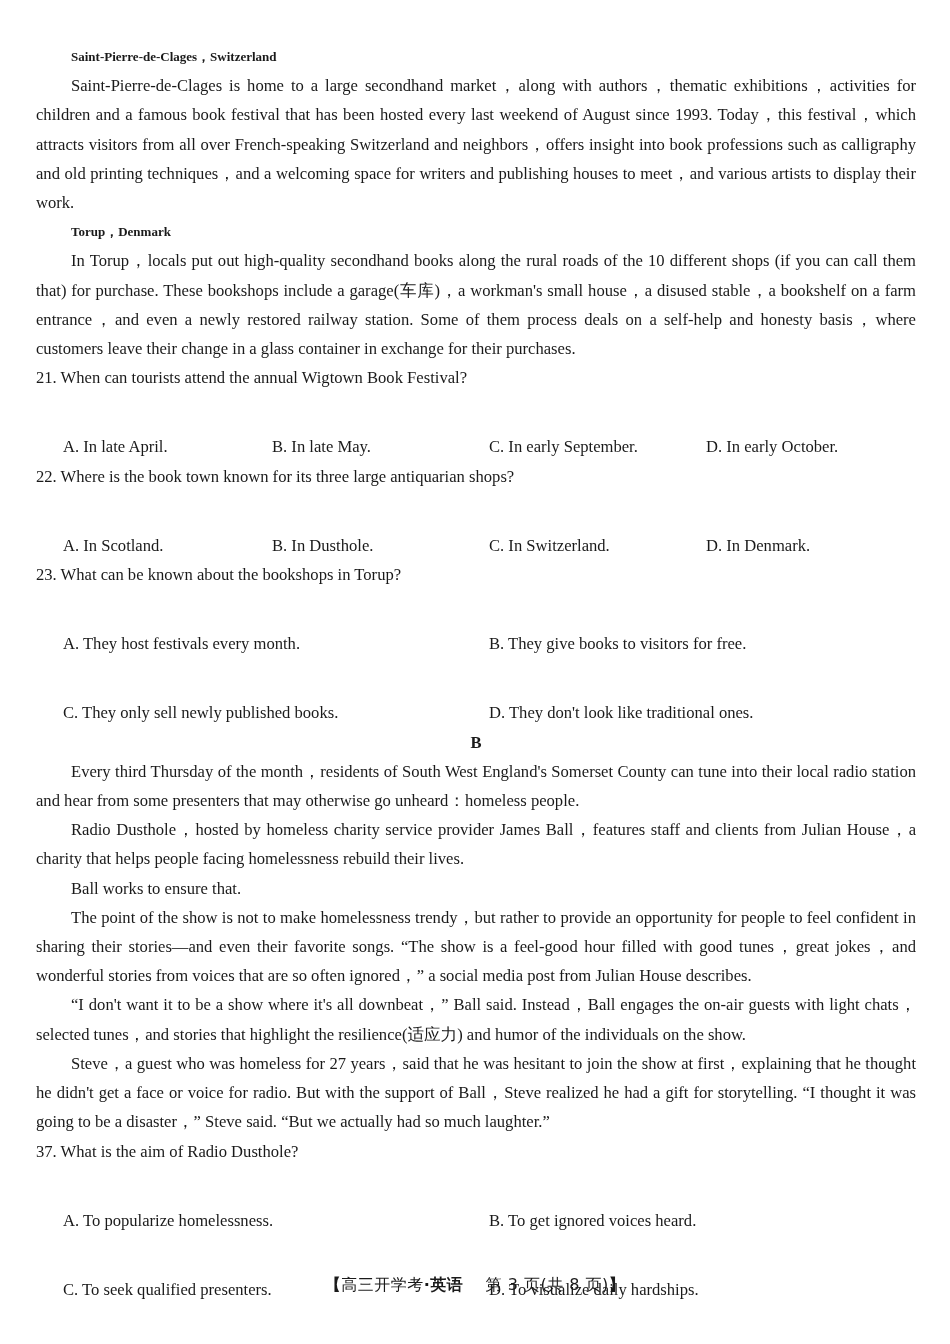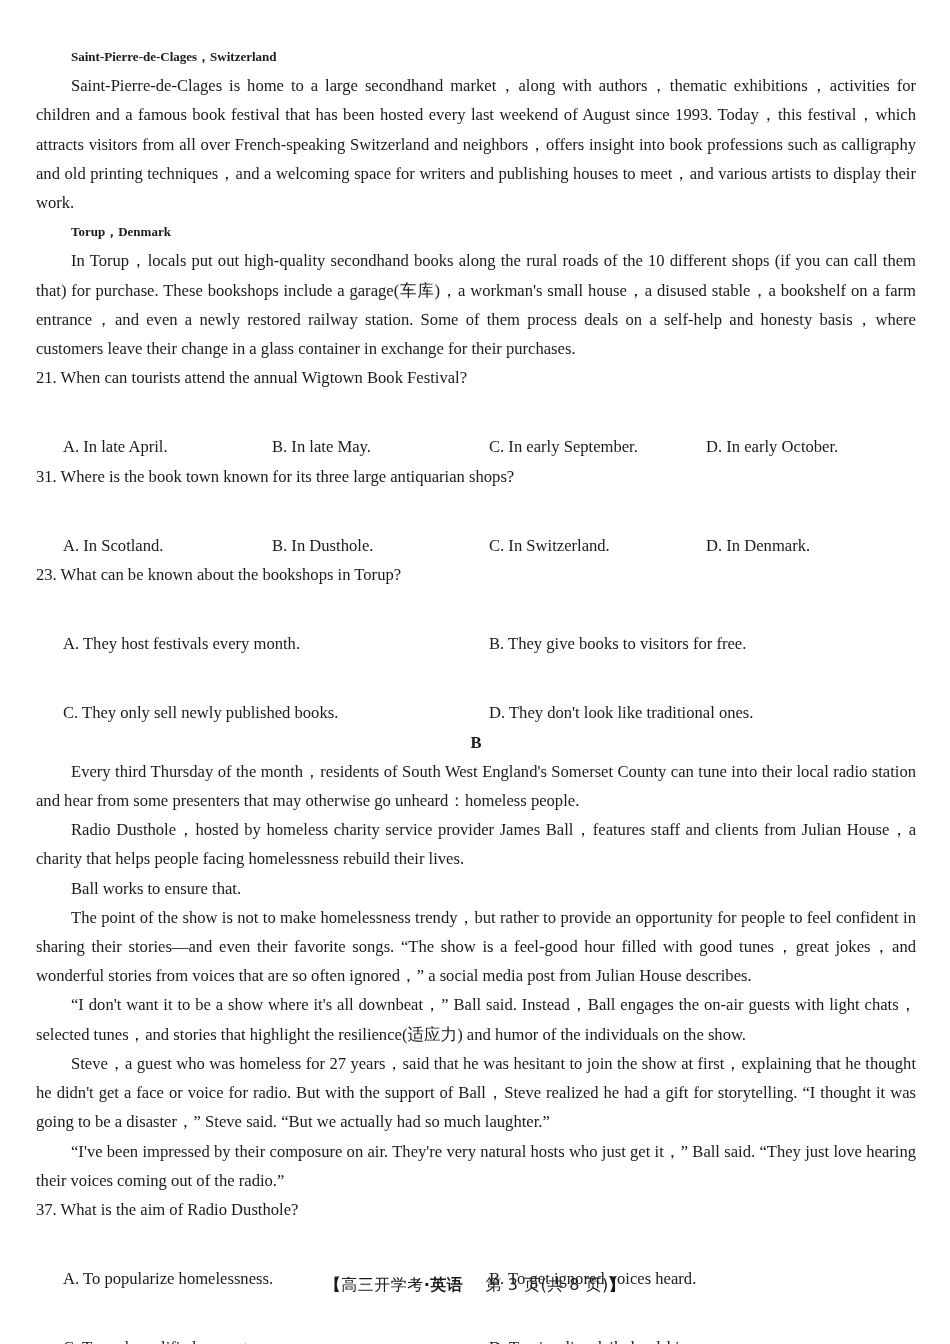--- a/index.html
+++ b/index.html
@@ -99,21 +99,21 @@
     <div class="options-4">
       <span class="option">A. In late April.</span>
       <span class="option">B. In late May.</span>
       <span class="option">C. In early September.</span>
       <span class="option">D. In early October.</span>
     </div>
   </div>
 
   <div>
     <p class="question">
-      <span>31.</span>
+      <span>22.</span>
       <span>Where is the book town known for its three large antiquarian shops?</span>
     </p>
     <div class="options-4">
       <span class="option">A. In Scotland.</span>
       <span class="option">B. In Dusthole.</span>
       <span class="option">C. In Switzerland.</span>
       <span class="option">D. In Denmark.</span>
     </div>
   </div>
 
@@ -131,21 +131,20 @@
   </div>
 
   <div>
     <div class="section-label">B</div>
     <p class="para">Every third Thursday of the month，residents of South West England's Somerset County can tune into their local radio station and hear from some presenters that may otherwise go unheard：homeless people.</p>
     <p class="para">Radio Dusthole，hosted by homeless charity service provider James Ball，features staff and clients from Julian House，a charity that helps people facing homelessness rebuild their lives.</p>
     <p class="para">Ball works to ensure that.</p>
     <p class="para">The point of the show is not to make homelessness trendy，but rather to provide an opportunity for people to feel confident in sharing their stories—and even their favorite songs. “The show is a feel-good hour filled with good tunes，great jokes，and wonderful stories from voices that are so often ignored，” a social media post from Julian House describes.</p>
     <p class="para">“I don't want it to be a show where it's all downbeat，” Ball said. Instead，Ball engages the on-air guests with light chats，selected tunes，and stories that highlight the resilience(适应力) and humor of the individuals on the show.</p>
     <p class="para">Steve，a guest who was homeless for 27 years，said that he was hesitant to join the show at first，explaining that he thought he didn't get a face or voice for radio. But with the support of Ball，Steve realized he had a gift for storytelling. “I thought it was going to be a disaster，” Steve said. “But we actually had so much laughter.”</p>
-    <p class="para">“I've been impressed by their composure on air. They're very natural hosts who just get it，” Ball said. “They just love hearing their voices coming out of the radio.”</p>
   </div>
 
   <div>
     <p class="question">
       <span>37.</span>
       <span>What is the aim of Radio Dusthole?</span>
     </p>
     <div class="options-2">
       <span class="option">A. To popularize homelessness.</span>
       <span class="option">B. To get ignored voices heard.</span>

